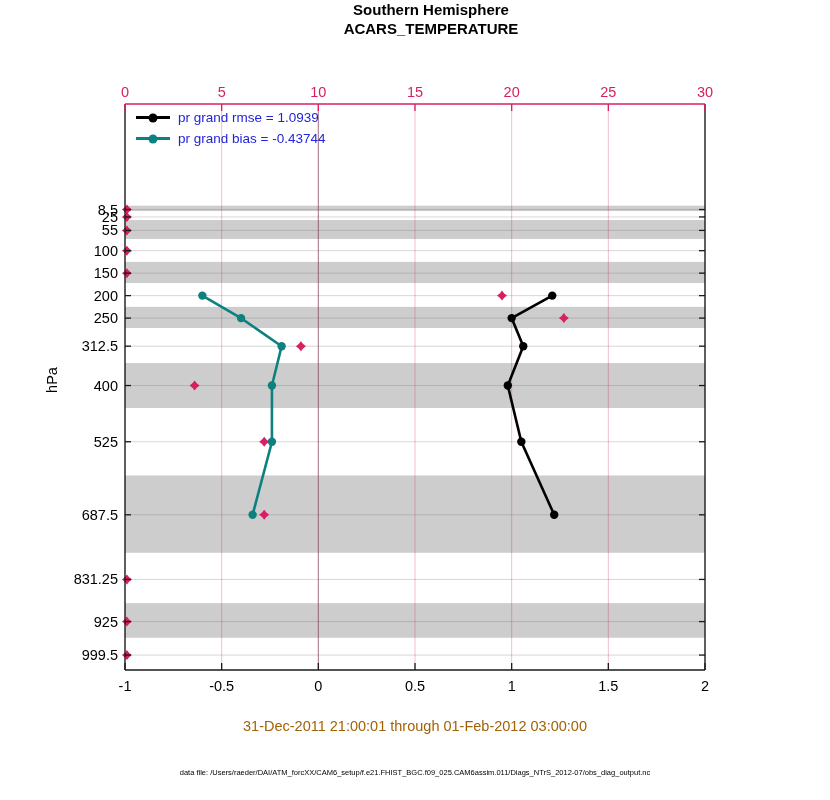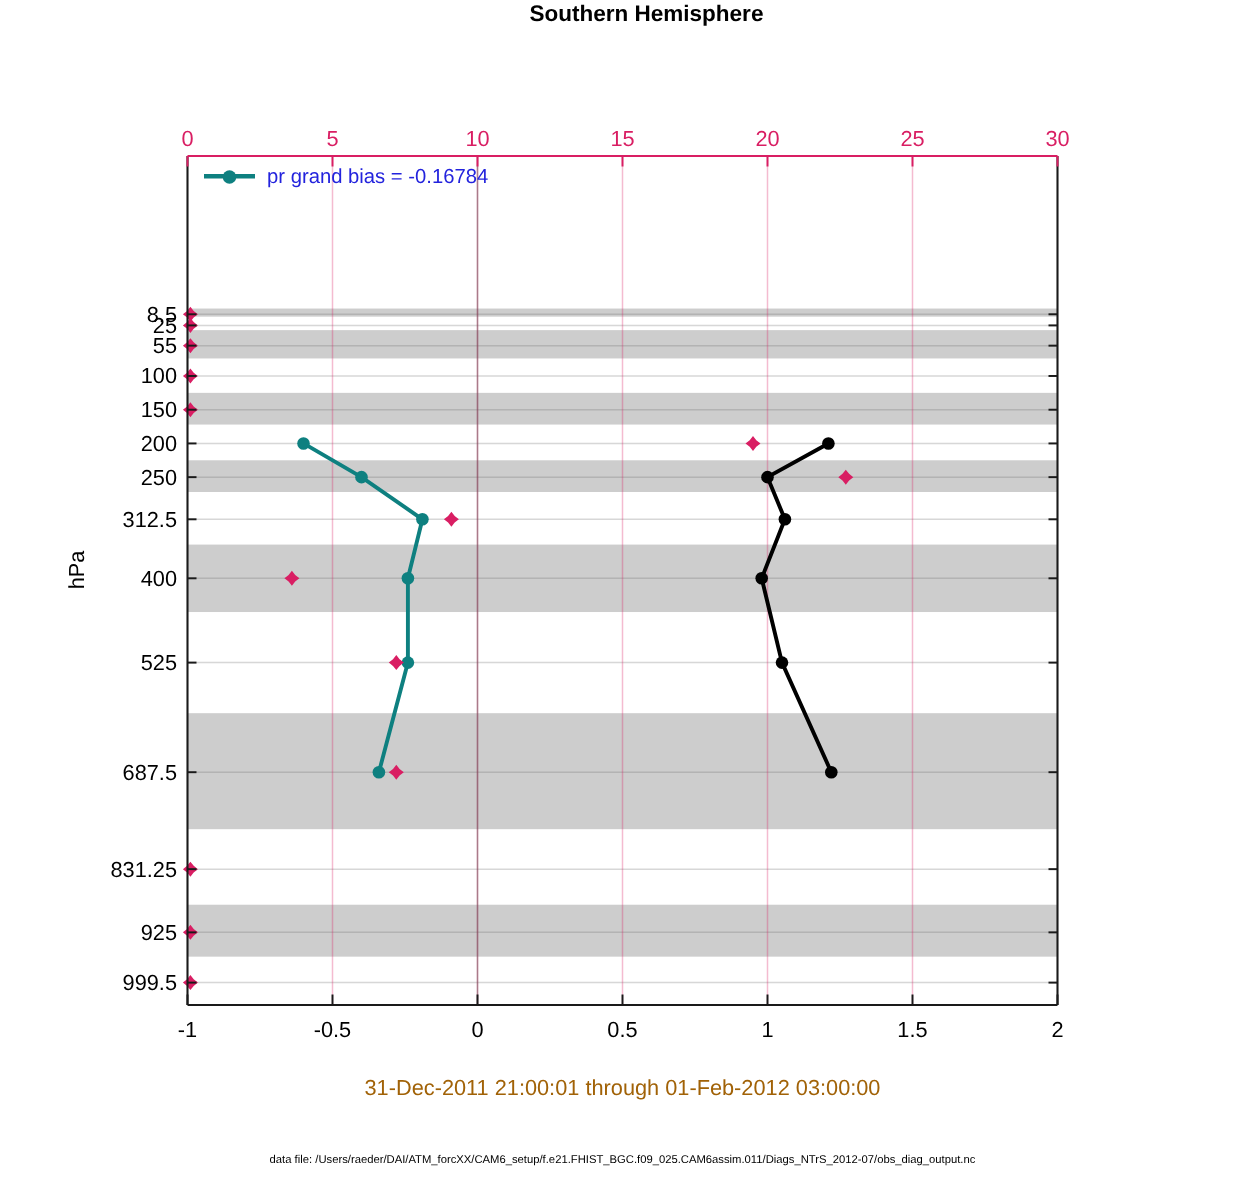--- a/index.html
+++ b/index.html
@@ -23,20 +23,21 @@
   svg{position:absolute;left:0;top:0;}
   svg text{font-family:"Liberation Sans",sans-serif;}
 </style>
 </head>
 <body>
 
 <div class="figure">
 
   <div class="titles">
     <div class="title-line">Southern Hemisphere</div>
+    <div class="title-line">ACARS_TEMPERATURE</div>
   </div>
 
 
   <svg id="plot" width="830" height="800" viewBox="0 0 830 800">
       <g>
         <rect x="125" y="205.7" width="580" height="5.3951999999999884" fill="#cdcdcd"></rect>
         <rect x="125" y="220.0872" width="580" height="18.883199999999988" fill="#cdcdcd"></rect>
         <rect x="125" y="261.9" width="580" height="21.131200000000035" fill="#cdcdcd"></rect>
         <rect x="125" y="306.86" width="580" height="21.13119999999998" fill="#cdcdcd"></rect>
         <rect x="125" y="363.06" width="580" height="44.95999999999998" fill="#cdcdcd"></rect>
@@ -178,24 +179,30 @@
         <text x="118" y="446.74" text-anchor="end" fill="#000" font-size="14.5">525</text>
         <text x="118" y="519.8" text-anchor="end" fill="#000" font-size="14.5">687.5</text>
         <text x="118" y="584.4300000000001" text-anchor="end" fill="#000" font-size="14.5">831.25</text>
         <text x="118" y="626.5799999999999" text-anchor="end" fill="#000" font-size="14.5">925</text>
         <text x="118" y="660.0752" text-anchor="end" fill="#000" font-size="14.5">999.5</text>
       </g>
     </svg>
 
   <div class="legend" id="legend">
       <div class="legend-row">
+        <span class="legend-swatch" style="background: rgb(0, 0, 0);">
+          <span class="legend-dot" style="background: rgb(0, 0, 0);"></span>
+        </span>
+        <span class="legend-label">pr grand rmse = 1.0939</span>
+      </div>
+      <div class="legend-row">
         <span class="legend-swatch" style="background: rgb(14, 128, 128);">
           <span class="legend-dot" style="background: rgb(14, 128, 128);"></span>
         </span>
-        <span class="legend-label">pr grand bias = -0.16784</span>
+        <span class="legend-label">pr grand bias = -0.43744</span>
       </div>
     </div>
 
   <div class="ylabel">hPa</div>
   <div class="daterange">31-Dec-2011 21:00:01 through 01-Feb-2012 03:00:00</div>
   <div class="footer">data file: /Users/raeder/DAI/ATM_forcXX/CAM6_setup/f.e21.FHIST_BGC.f09_025.CAM6assim.011/Diags_NTrS_2012-07/obs_diag_output.nc</div>
 
 </div>
 
 </body></html>

